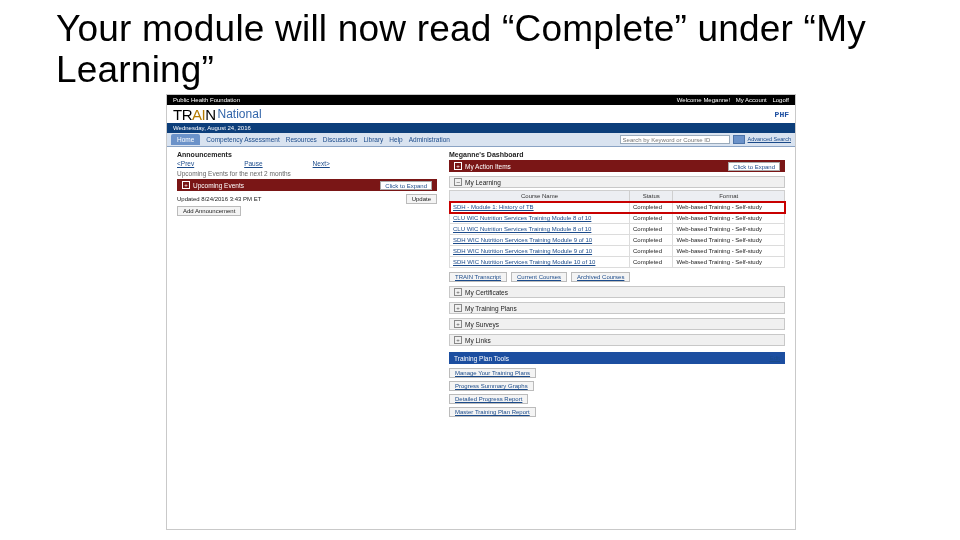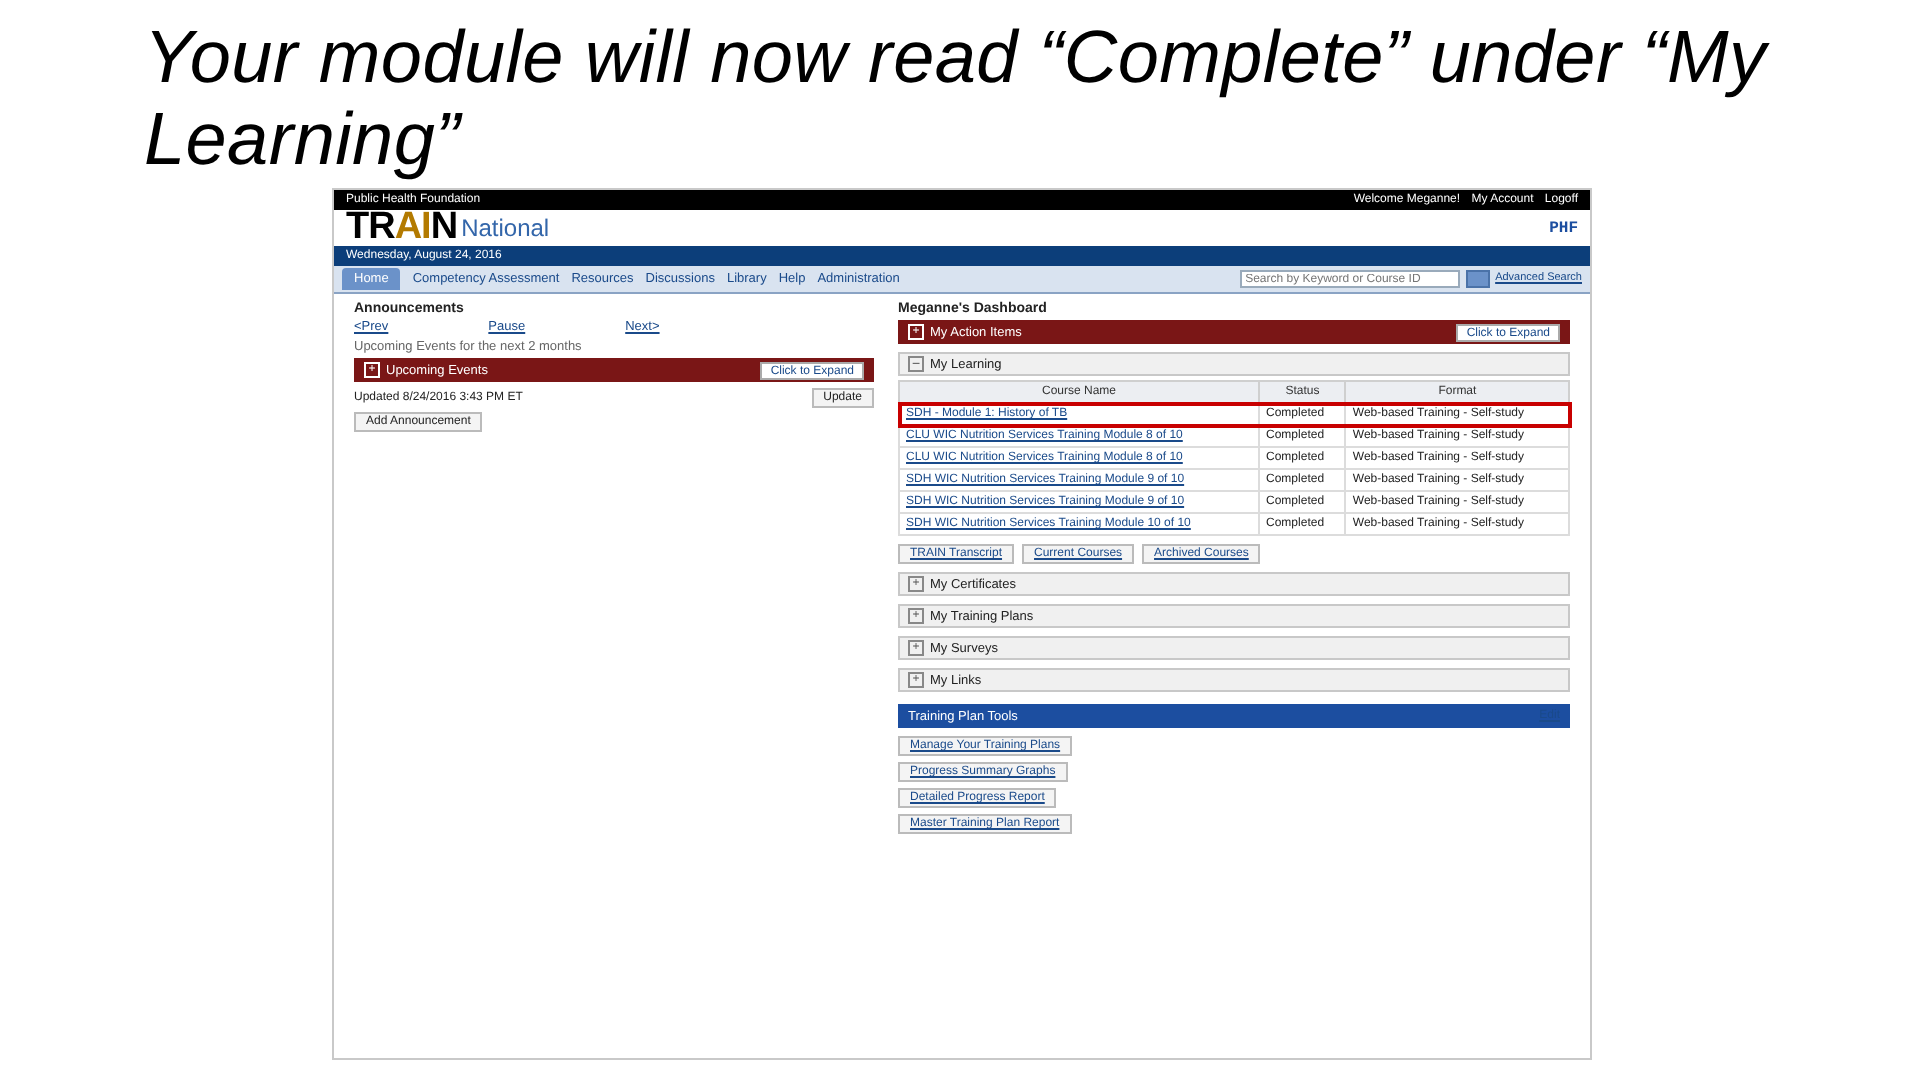--- a/index.html
+++ b/index.html
@@ -1,23 +1,23 @@
 <!DOCTYPE html>
 <html><head>
 <meta charset="utf-8">
 <style>
   * { box-sizing: border-box; margin: 0; padding: 0; }
   body { width: 960px; height: 540px; background: #fff; font-family: Arial, Helvetica, sans-serif; font-size: 7px; color: #222; position: relative; overflow: hidden; }
-  .slide-title { font-family: "Segoe UI Light", "Segoe UI", Arial, sans-serif; font-size: 37px; font-weight: 300; color: #000; padding: 8px 56px 4px 72px; line-height: 1.12; letter-spacing: 0.2px; font-style: italic; }
+  .slide-title { font-family: "Segoe UI Light", "Segoe UI", Arial, sans-serif; font-size: 37px; font-weight: 300; color: #000; padding: 8px 56px 4px 56px; line-height: 1.12; letter-spacing: 0.2px; }
   .app-wrap { position: absolute; top: 94px; left: 166px; width: 630px; height: 436px; border: 1px solid #c9c9c9; background: #fff; }
   .topbar { background: #000; color: #fff; display: flex; align-items: center; padding: 1px 6px; height: 10px; font-size: 6px; }
   .topbar .left { flex: 1; }
   .topbar .right span { margin-left: 4px; }
   .brand { display: flex; align-items: center; height: 18px; padding: 0 6px; }
-  .brand-logo { font-weight: 700; font-size: 19px; color: #000; letter-spacing: -0.5px; }
+  .brand-logo { font-weight: 400; font-size: 15px; color: #000; letter-spacing: -0.5px; }
   .brand-logo .x { color: #b37a00; }
   .brand-sub { font-size: 12px; color: #36a; margin-left: 2px; font-weight: 300; text-align: right; }
   .brand-right { margin-left: auto; font-weight: 700; color: #1c4ea0; font-size: 8px; font-family: Liberation Mono, monospace; }
   .datebar { background: #0c3e7a; color: #fff; font-size: 6px; padding: 2px 6px; }
   .navbar { background: #d9e3f0; border-bottom: 1px solid #8aa3c4; display: flex; align-items: center; padding: 0 4px; height: 14px; font-size: 6.5px; }
   .navbar a { color: #1a4a8a; text-decoration: none; margin-right: 6px; }
   .navbar .home { background: #6b92c9; color: #fff; padding: 2px 6px; border-radius: 2px 2px 0 0; }
   .searchwrap { margin-left: auto; display: flex; align-items: center; gap: 3px; }
   .searchwrap input { font-size: 6px; width: 110px; height: 9px; border: 1px solid #9ab; padding: 0 2px; }
   .searchwrap .go { width: 12px; height: 9px; background: #6b92c9; border: 1px solid #4a72a8; display: inline-block; }

